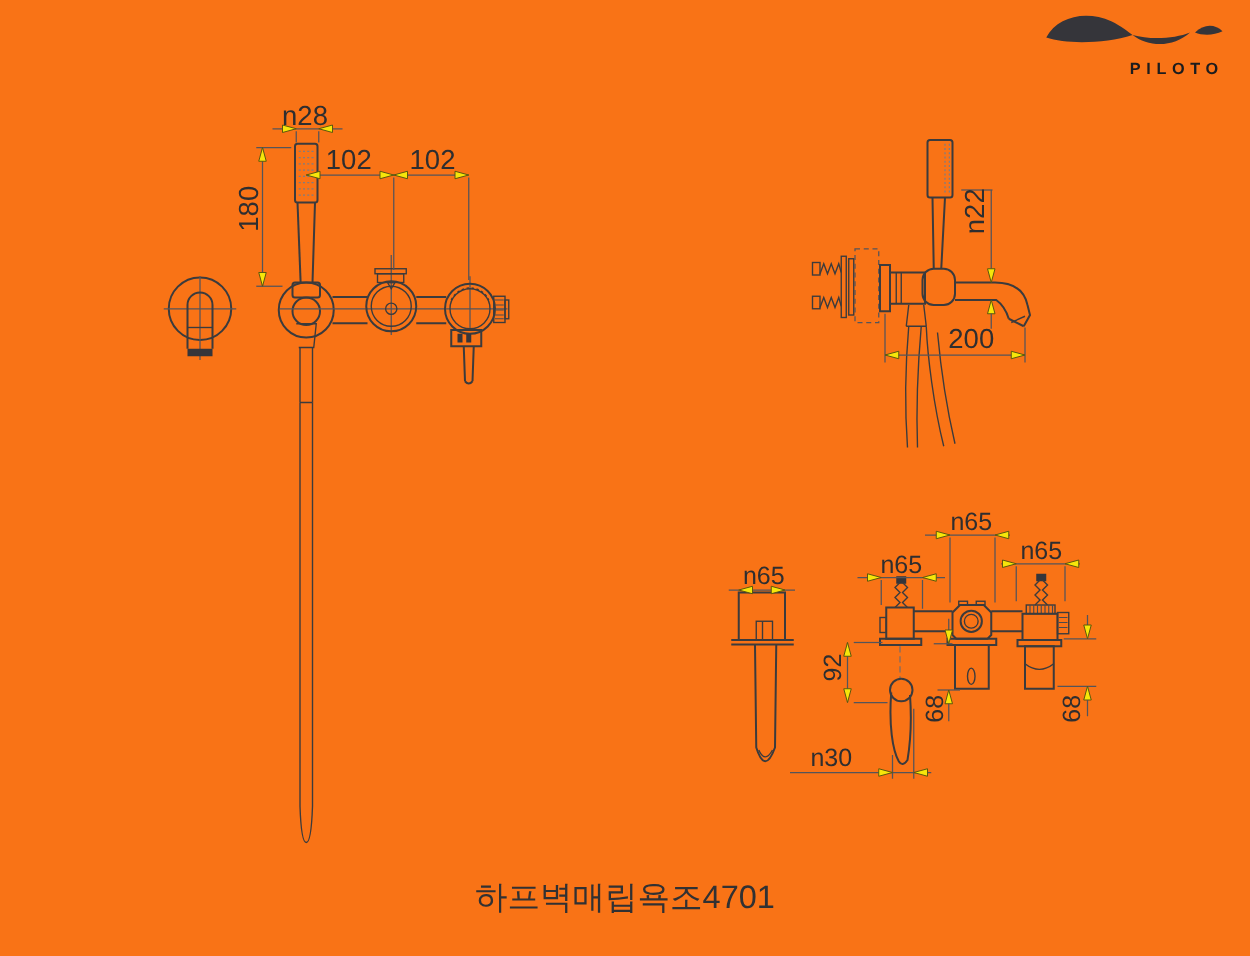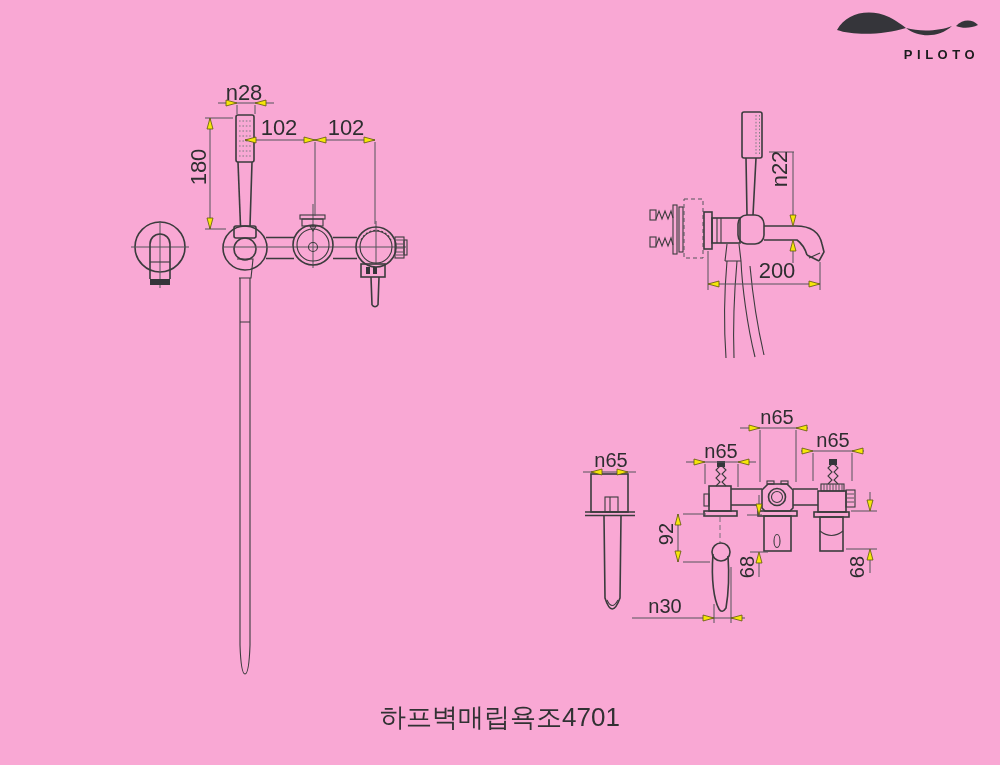--- a/index.html
+++ b/index.html
@@ -1,16 +1,16 @@
 <!DOCTYPE html>
 <html><head>
 <meta charset="utf-8">
 <style>
   html,body{margin:0;padding:0;background:#fff;}
-  .page{position:relative;width:1000px;height:765px;background:#f9a8d4;overflow:hidden;
+  .page{position:relative;width:1000px;height:765px;background:#f97316;overflow:hidden;
         font-family:"Liberation Sans",sans-serif;}
   svg{position:absolute;left:0;top:0;}
   
   .obj{stroke:#3b3b3d;stroke-width:1.6;fill:none;}
   .obj2{stroke:#3b3b3d;stroke-width:1.1;fill:none;}
   .filldark{fill:#35353a;stroke:none;}
   
   .thin{stroke:#54545a;stroke-width:1;fill:none;}
   .hid{stroke:#54545a;stroke-width:1;fill:none;stroke-dasharray:4 3;}
   .dash{stroke:#6a6a70;stroke-width:.9;fill:none;stroke-dasharray:5 3;}

